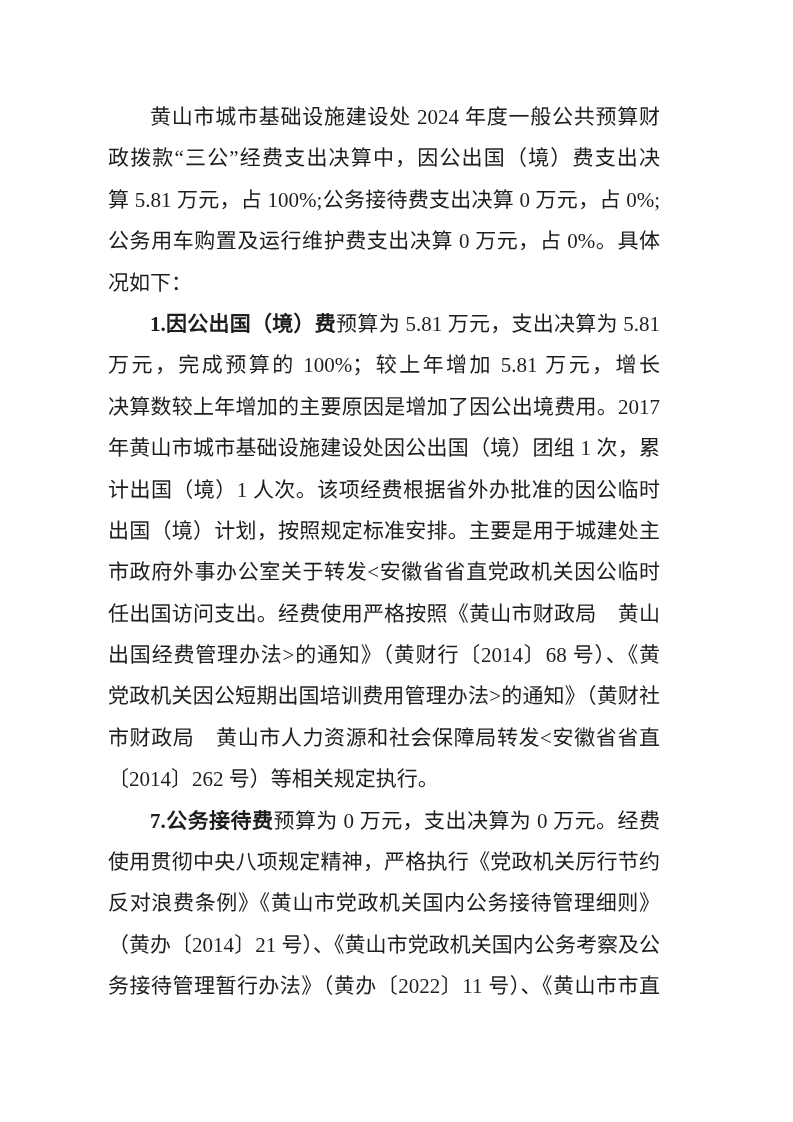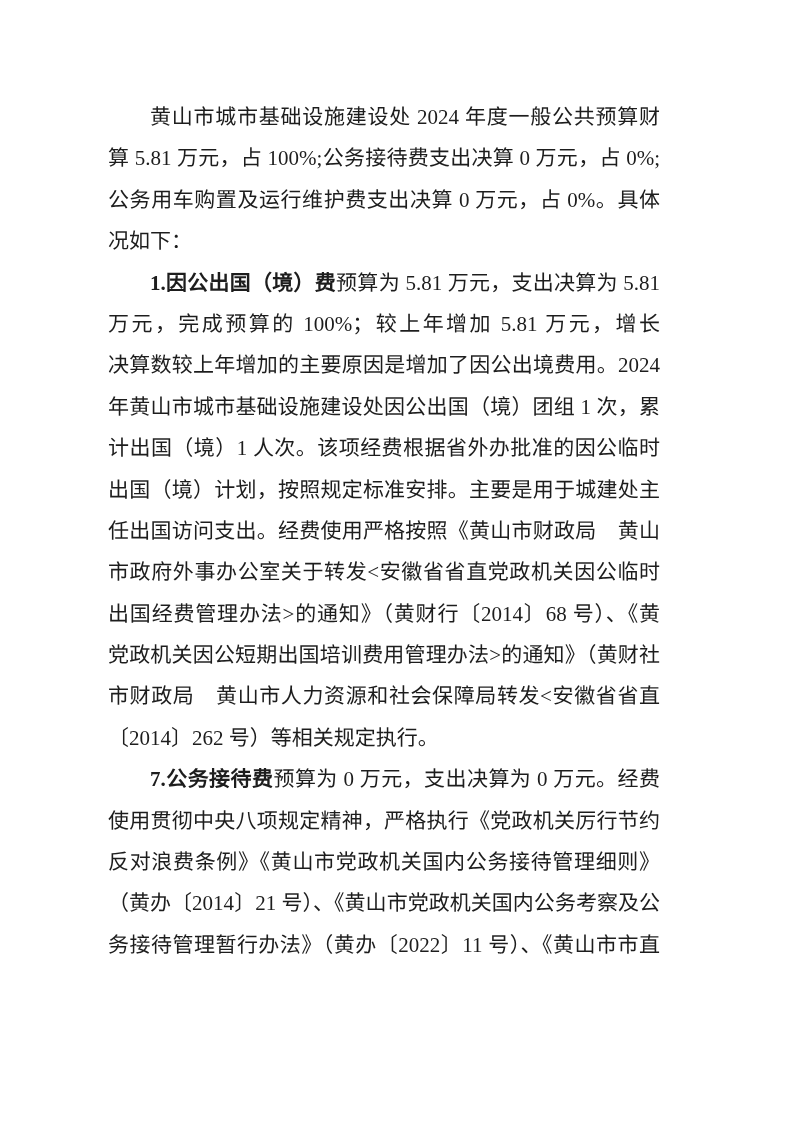--- a/index.html
+++ b/index.html
@@ -50,36 +50,37 @@
   }
 </style>
 </head>
 <body>
 
 <div class="page">
   <div class="text-block">
 
     <div class="para">
       <div class="ln ind">黄山市城市基础设施建设处 2024 年度一般公共预算财</div>
+      <div class="ln">政拨款“三公”经费支出决算中，因公出国（境）费支出决</div>
       <div class="ln">算 5.81 万元，占 100%;公务接待费支出决算 0 万元，占 0%;</div>
       <div class="ln">公务用车购置及运行维护费支出决算 0 万元，占 0%。具体情</div>
       <div class="ln last">况如下：</div>
     </div>
 
     <div class="para">
       <div class="ln ind">
         <span class="b">1.因公出国（境）费</span><span>预算为 5.81 万元，支出决算为 5.81</span>
       </div>
       <div class="ln">万元，完成预算的 100%；较上年增加 5.81 万元，增长 100%。</div>
-      <div class="ln">决算数较上年增加的主要原因是增加了因公出境费用。2024</div>
+      <div class="ln">决算数较上年增加的主要原因是增加了因公出境费用。2017</div>
       <div class="ln">年黄山市城市基础设施建设处因公出国（境）团组 1 次，累</div>
       <div class="ln">计出国（境）1 人次。该项经费根据省外办批准的因公临时</div>
       <div class="ln">出国（境）计划，按照规定标准安排。主要是用于城建处主</div>
+      <div class="ln">市政府外事办公室关于转发&lt;安徽省省直党政机关因公临时</div>
       <div class="ln">任出国访问支出。经费使用严格按照《黄山市财政局　黄山</div>
-      <div class="ln">市政府外事办公室关于转发&lt;安徽省省直党政机关因公临时</div>
       <div class="ln">出国经费管理办法&gt;的通知》（黄财行〔2014〕68 号）、《黄山</div>
       <div class="ln">党政机关因公短期出国培训费用管理办法&gt;的通知》（黄财社</div>
       <div class="ln">市财政局　黄山市人力资源和社会保障局转发&lt;安徽省省直</div>
       <div class="ln last">〔2014〕262 号）等相关规定执行。</div>
     </div>
 
     <div class="para">
       <div class="ln ind">
         <span class="b">7.公务接待费</span><span>预算为 0 万元，支出决算为 0 万元。经费</span>
       </div>

